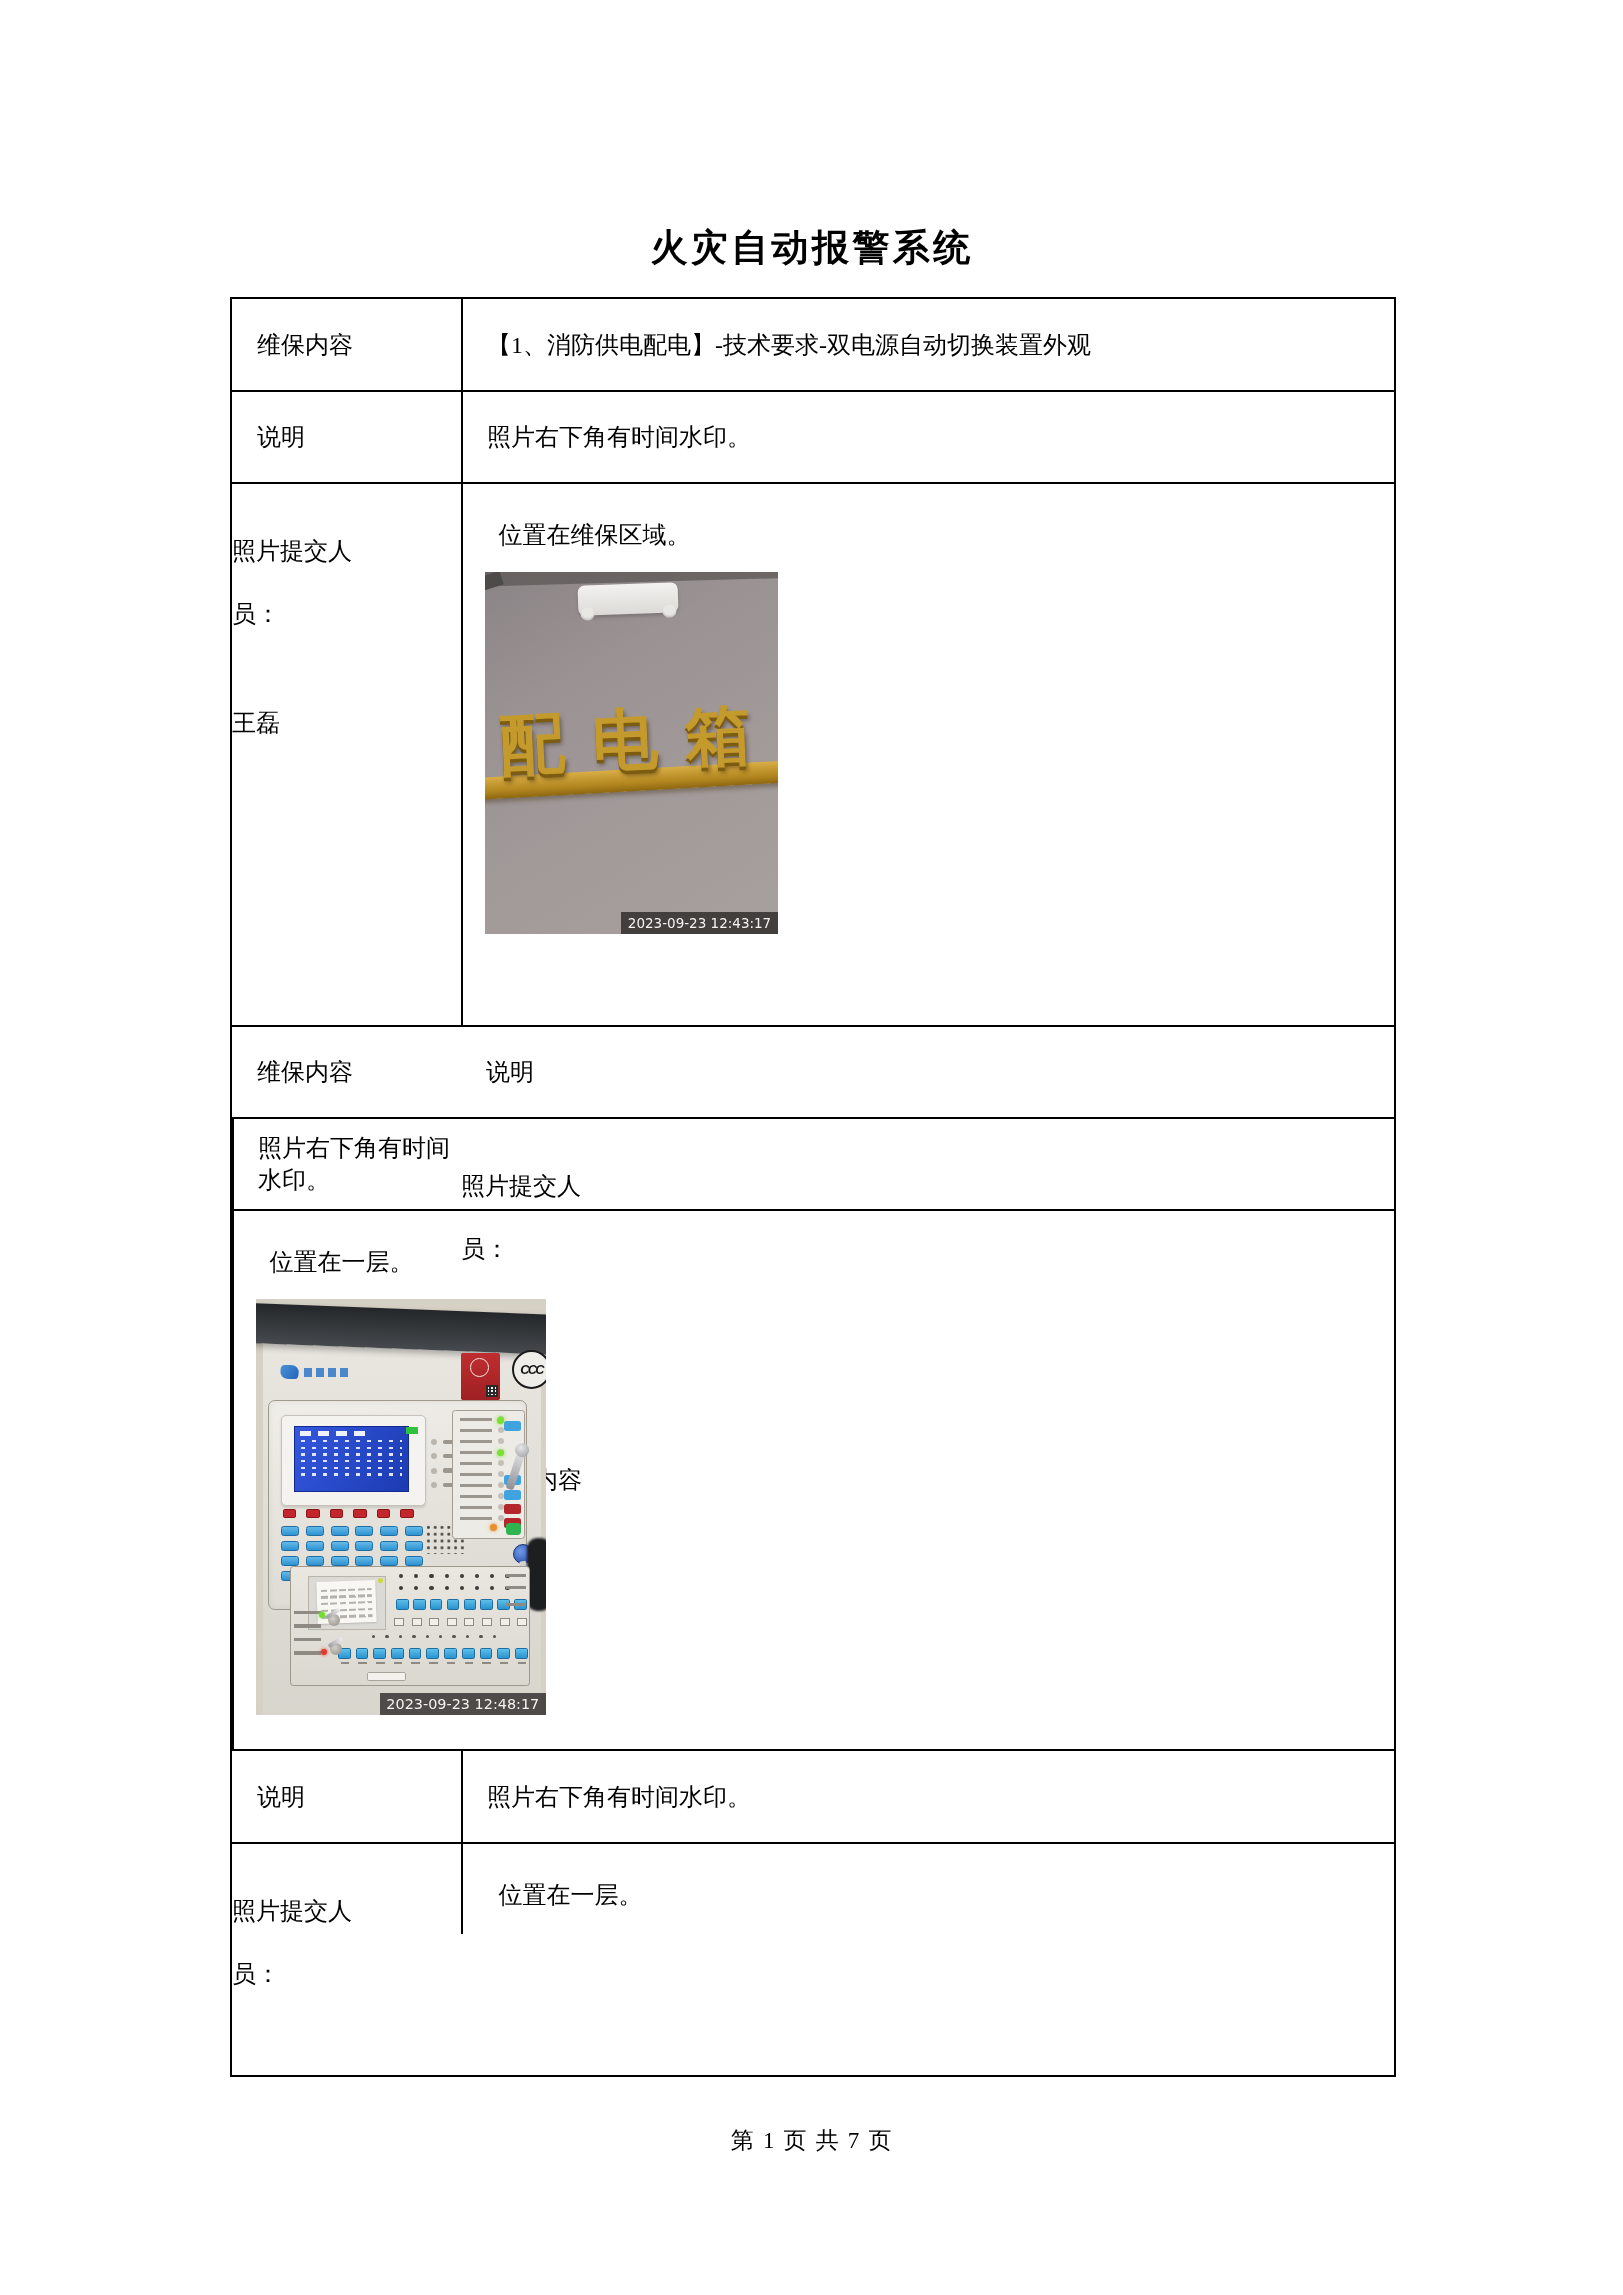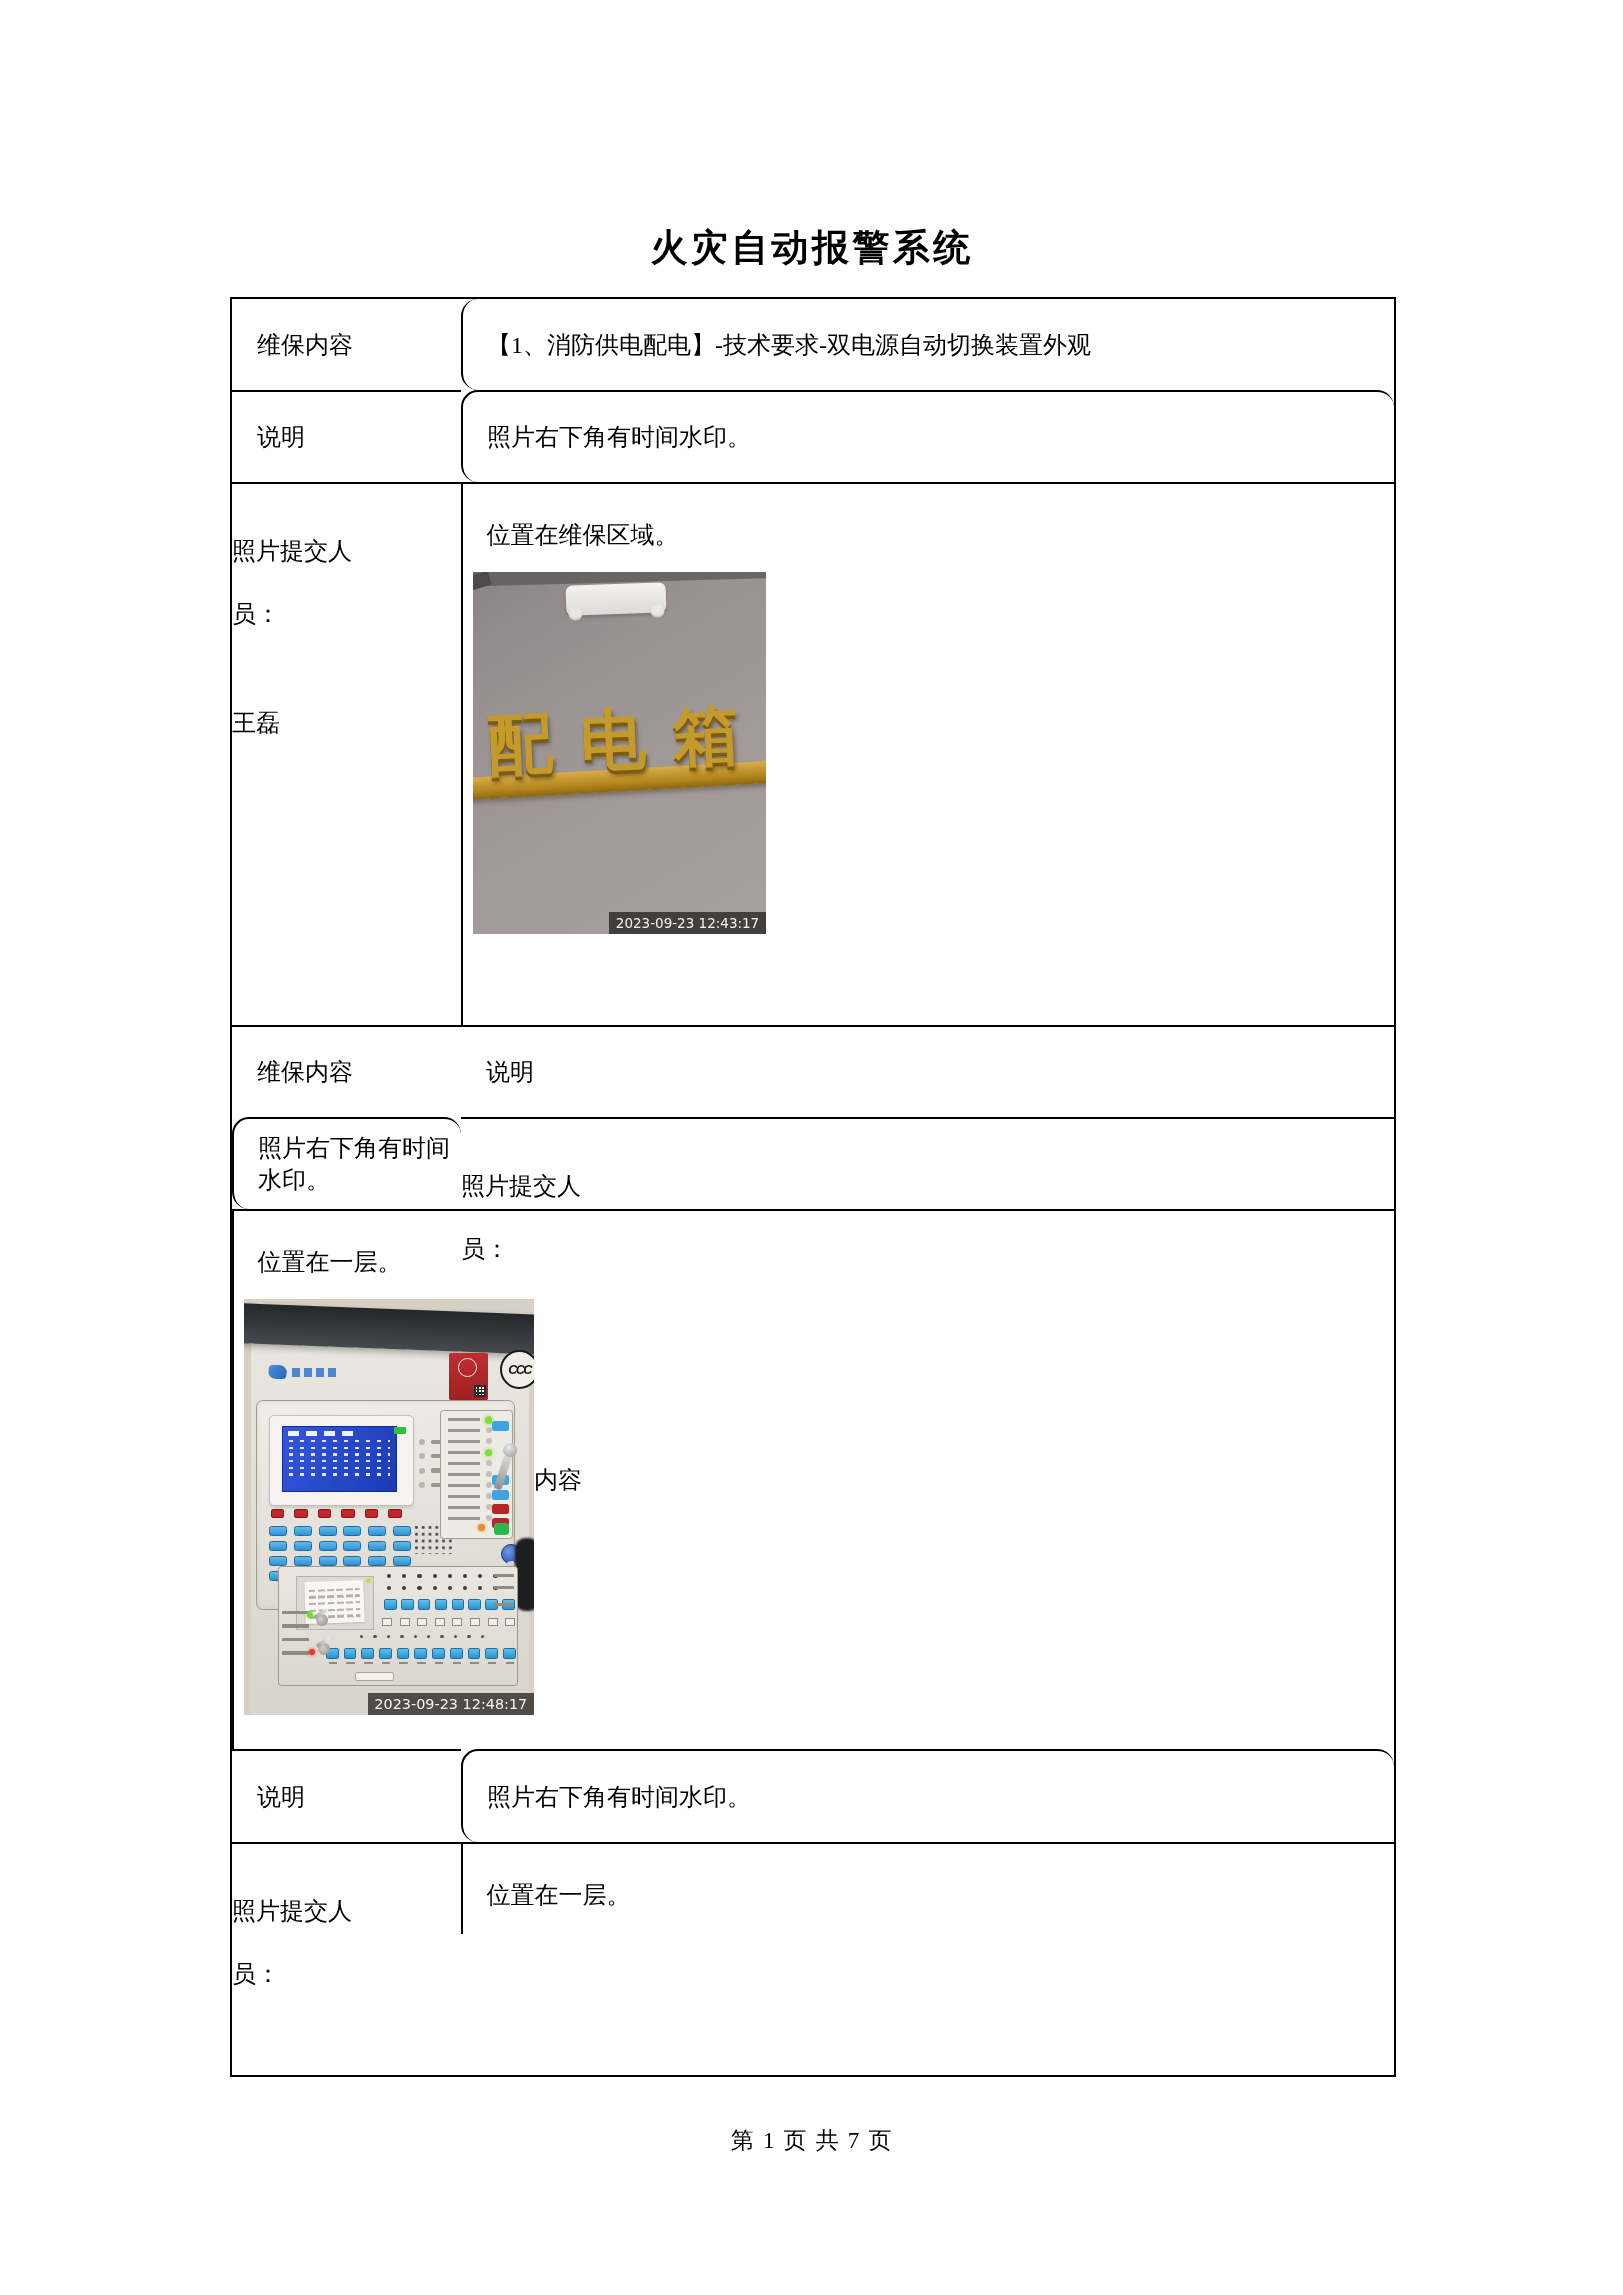--- a/index.html
+++ b/index.html
@@ -22,24 +22,24 @@
     position:absolute; left:230px; top:297px;
     display:grid;
     grid-template-columns:229px 933px;
     grid-template-rows:91px 92px 543px 92px 92px 540px 93px 92px 141px;
     border:2.5px solid #000;
   }
   .cell { border-top:2.5px solid #000; font-size:24px; }
   .cell.r1 { border-top:none; }
   .cell.c2 { border-left:2.5px solid #000; }
   .lab { display:flex; align-items:center; padding-left:25px; }
-  .val { display:flex; align-items:center; padding-left:24px;border-radius:17px; }
+  .val { display:flex; align-items:center; padding-left:24px; }
   .tall { display:block; padding-top:36px; }
   .tall.c1 { }
-  .tall.c2 { padding-left:10px; }
+  .tall.c2 { padding-left:22px; }
   .sub-label { width:134px; line-height:63px; }
   .sub-name  { margin-top:46px; line-height:63px; }
   .loc { margin-left:13.5px; line-height:30px; }
   
   .photo { position:relative; overflow:hidden; margin-top:22px; }
   .stamp {
     position:absolute; right:0; bottom:0; padding:2.5px 6.8px 3.4px 6.8px;
     background:rgba(38,36,34,0.78); color:#f4f4f2;
     font-family:"DejaVu Sans", sans-serif; font-size:13.5px; white-space:nowrap;
   }

